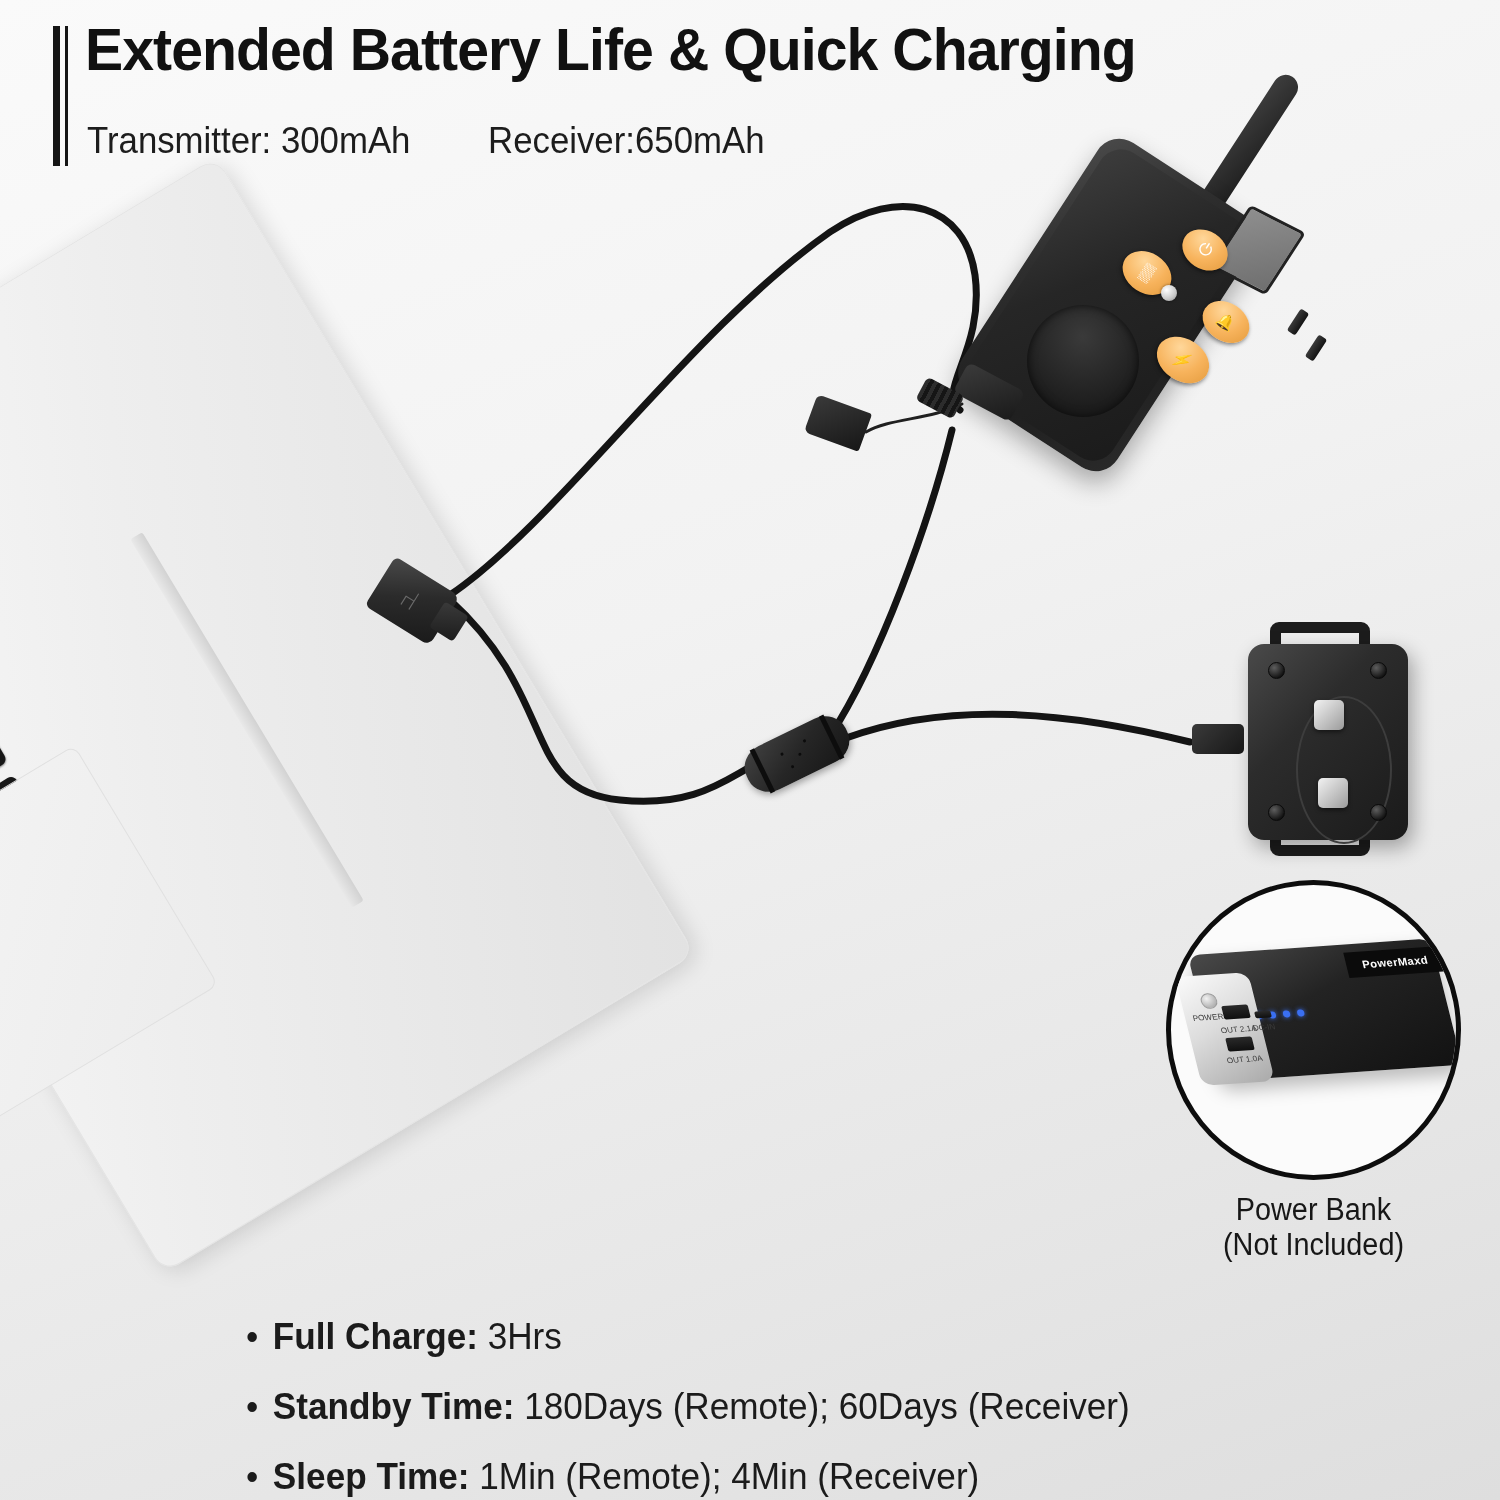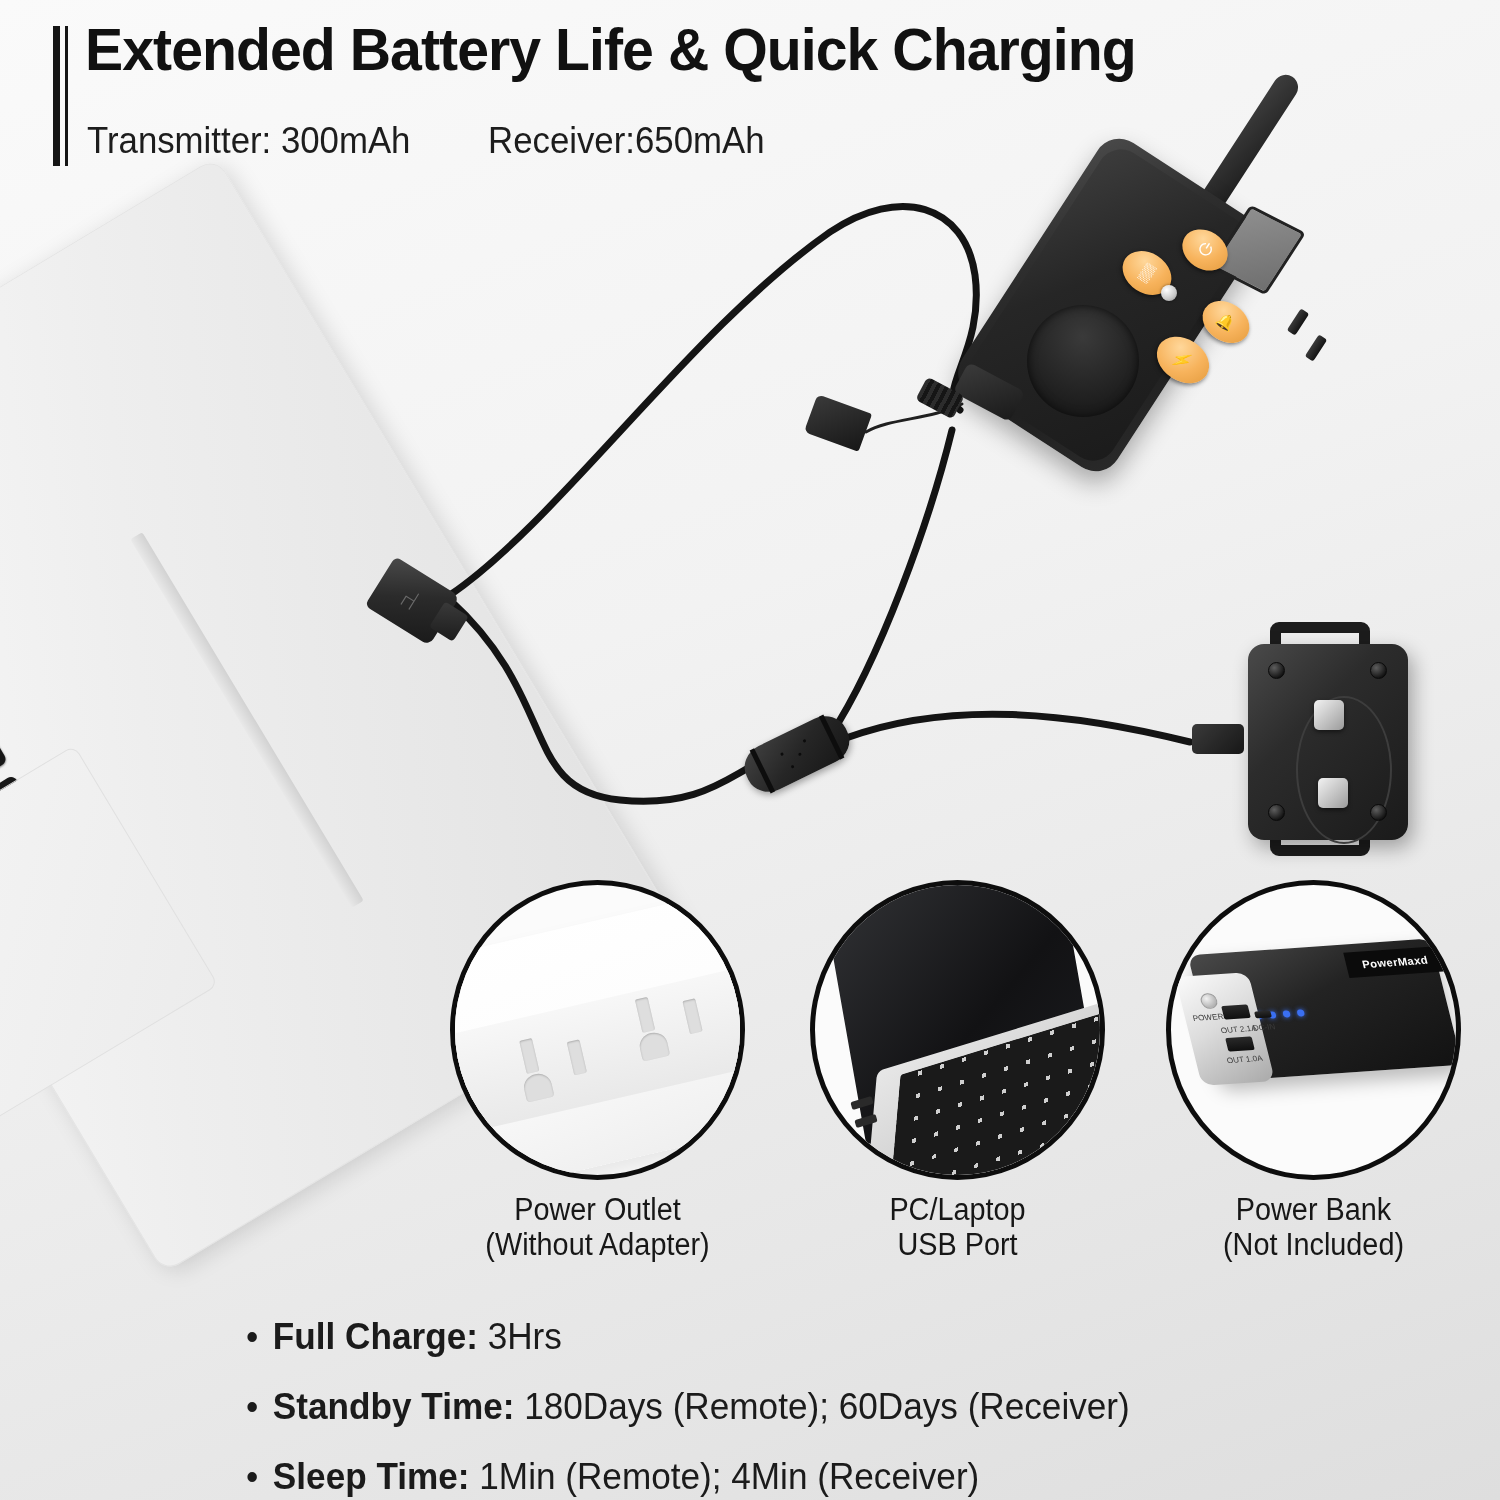--- a/index.html
+++ b/index.html
@@ -389,52 +389,21 @@
     <div class="screw" style="left:20px;  top:160px;"></div>
     <div class="screw" style="left:122px; top:160px;"></div>
     <div class="prong" style="left:66px; top:56px;"></div>
     <div class="prong" style="left:70px; top:134px;"></div>
   </div>
   <div class="rcv-jack"></div>
 </div>
 
 <div class="insets">
 
-  <div class="inset" style="left:10px; top:0;">
-    <div class="inset-circle">
-      <div class="outlet-strip">
-        <div class="face">
-          <div class="slot v" style="left:106px; top:22px;"></div>
-          <div class="slot v" style="left:152px; top:34px;"></div>
-          <div class="slot g" style="left:100px; top:58px;"></div>
-          <div class="slot v" style="left:228px; top:8px;"></div>
-          <div class="slot v" style="left:274px; top:20px;"></div>
-          <div class="slot g" style="left:222px; top:44px;"></div>
-        </div>
-      </div>
-    </div>
-    <div class="inset-caption">
-      <div>Power Outlet</div>
-      <div>(Without Adapter)</div>
-    </div>
-  </div>
-
-  <div class="inset" style="left:370px; top:0;">
-    <div class="inset-circle">
-      <div class="lap-screen"></div>
-      <div class="lap-base"></div>
-      <div class="lap-keys"></div>
-      <div class="lap-port" style="left:36px; top:214px;"></div>
-      <div class="lap-port" style="left:40px; top:232px;"></div>
-    </div>
-    <div class="inset-caption">
-      <div>PC/Laptop</div>
-      <div>USB Port</div>
-    </div>
-  </div>
+
 
   <div class="inset" style="left:726px; top:0;">
     <div class="inset-circle">
       <div class="pb-body"></div>
       <div class="pb-label">PowerMaxd</div>
       <div class="pb-leds">
         <i></i>
           <i></i>
           <i></i>
           <i></i>

